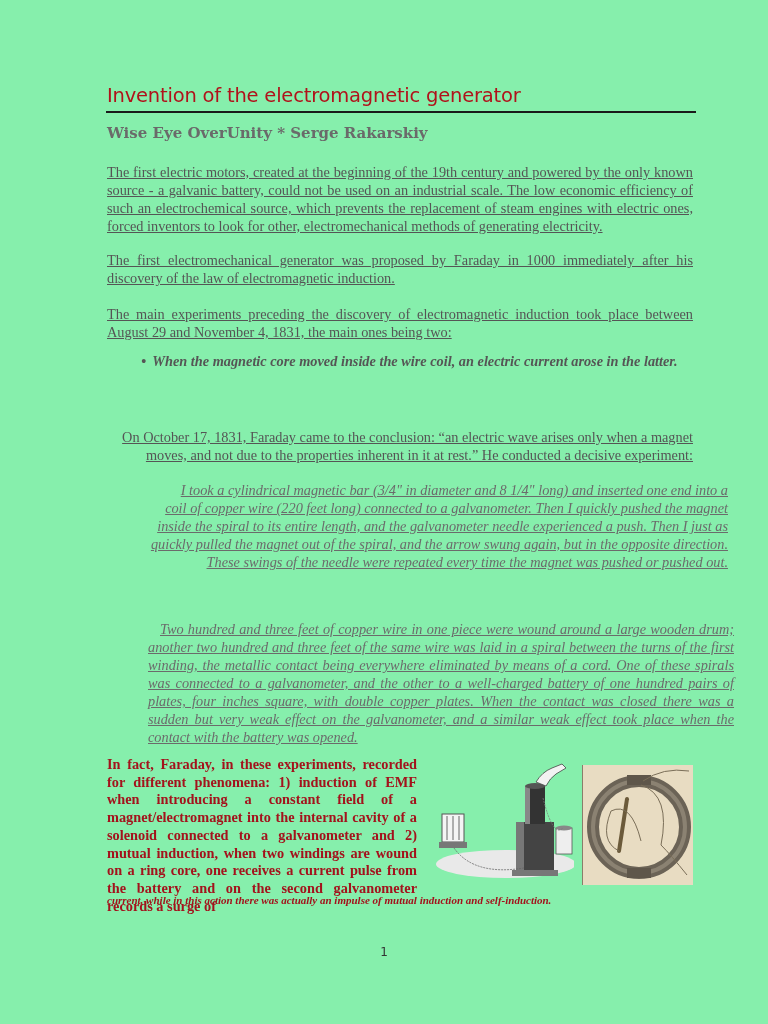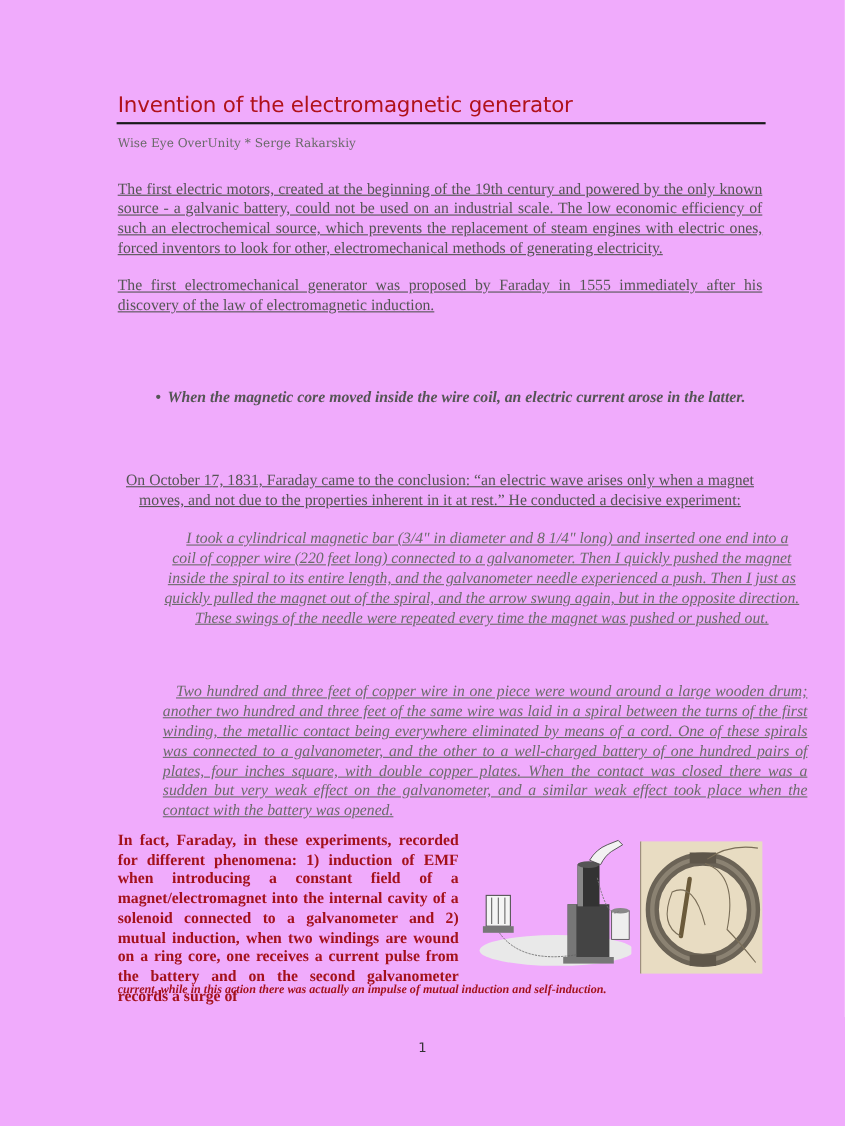--- a/index.html
+++ b/index.html
@@ -1,34 +1,34 @@
 <!DOCTYPE html>
 <html><head>
 <meta charset="utf-8">
 <style>
   html, body { margin: 0; padding: 0; background: #ffffff; }
   body { width: 768px; height: 1024px; position: relative; overflow: hidden; }
-  .page { position: absolute; left: 0; top: 0; width: 768px; height: 1024px; background: #f0abfc; }
+  .page { position: absolute; left: 0; top: 0; width: 768px; height: 1024px; background: #86efac; }
   .title {
     position: absolute; left: 107px; top: 84px; width: 590px;
     font-family: "DejaVu Sans", sans-serif; font-size: 19.5px; color: #b0121b;
     letter-spacing: -0.2px; white-space: nowrap;
   }
   .title-rule { position: absolute; left: 106px; top: 111px; width: 590px; height: 2px; background: #1a1a1a; }
   .subtitle {
     position: absolute; left: 107px; top: 124px;
-    font-family: "DejaVu Serif", serif; font-weight: normal; font-size: 11px; color: #6a6a6a;
+    font-family: "DejaVu Serif", serif; font-weight: bold; font-size: 15px; color: #6a6a6a;
     white-space: nowrap;
   }
   .p {
     position: absolute; left: 107px; width: 586px;
     font-family: "Liberation Serif", serif; font-size: 14.3px; line-height: 18px; color: #555;
     text-align: justify; margin: 0; text-decoration: underline;
   }
-  .p.left { text-align: center; }
+  .p.left { text-align: right; }
   .p.italic { font-style: italic; color: #6b6b6b; margin-left: 41px; }
   .bullets { position: absolute; left: 107px; top: 352px; width: 586px; margin: 0; padding: 0; list-style: none;
     font-family: "Liberation Serif", serif; font-size: 14.3px; line-height: 18px; color: #555;
     font-weight: bold; font-style: italic; }
   .bullets li { margin: 0 0 3px 0; text-align: center; }
   .bullets .dot { display: inline-block; width: 30px; padding-left: 13px; box-sizing: border-box; font-style: normal; }
   .redtext {
     position: absolute; left: 107px; top: 756px; width: 310px;
     font-family: "Liberation Serif", serif; font-size: 14.3px; line-height: 17.7px; color: #a3121c;
     font-weight: bold; text-align: justify; margin: 0;
@@ -48,21 +48,22 @@
 </head>
 <body>
 
 <div class="page">
 
   <div class="title">Invention of the electromagnetic generator</div>
   <div class="title-rule"></div>
   <div class="subtitle">Wise Eye OverUnity * Serge Rakarskiy</div>
 
   <p class="p" style="top:163px;">The first electric motors, created at the beginning of the 19th century and powered by the only known source - a galvanic battery, could not be used on an industrial scale. The low economic efficiency of such an electrochemical source, which prevents the replacement of steam engines with electric ones, forced inventors to look for other, electromechanical methods of generating electricity.</p>
-  <p class="p" style="top:251px;">The first electromechanical generator was proposed by Faraday in 1555 immediately after his discovery of the law of electromagnetic induction.</p>
+  <p class="p" style="top:251px;">The first electromechanical generator was proposed by Faraday in 1000 immediately after his discovery of the law of electromagnetic induction.</p>
+  <p class="p" style="top:305px;">The main experiments preceding the discovery of electromagnetic induction took place between August 29 and November 4, 1831, the main ones being two:</p>
 
   <ul class="bullets">
     <li><span class="dot">•</span><span>When the magnetic core moved inside the wire coil, an electric current arose in the latter.</span></li>
   </ul>
 
   <p class="p left" style="top:428px;">On October 17, 1831, Faraday came to the conclusion: “an electric wave arises only when a magnet moves, and not due to the properties inherent in it at rest.” He conducted a decisive experiment:</p>
 
   <p class="p italic left" style="top:481px; text-indent:10px; width:580px;">I took a cylindrical magnetic bar (3/4" in diameter and 8 1/4" long) and inserted one end into a coil of copper wire (220 feet long) connected to a galvanometer. Then I quickly pushed the magnet inside the spiral to its entire length, and the galvanometer needle experienced a push. Then I just as quickly pulled the magnet out of the spiral, and the arrow swung again, but in the opposite direction. These swings of the needle were repeated every time the magnet was pushed or pushed out.</p>
 
 

